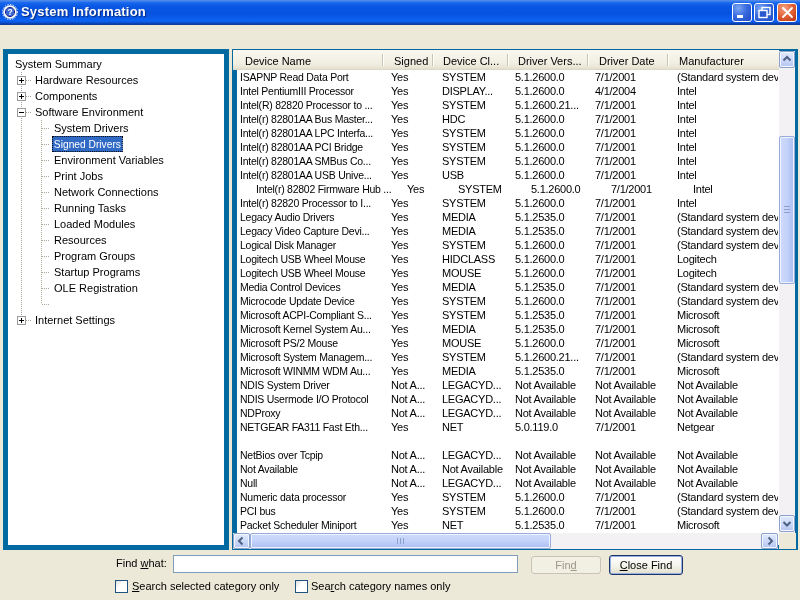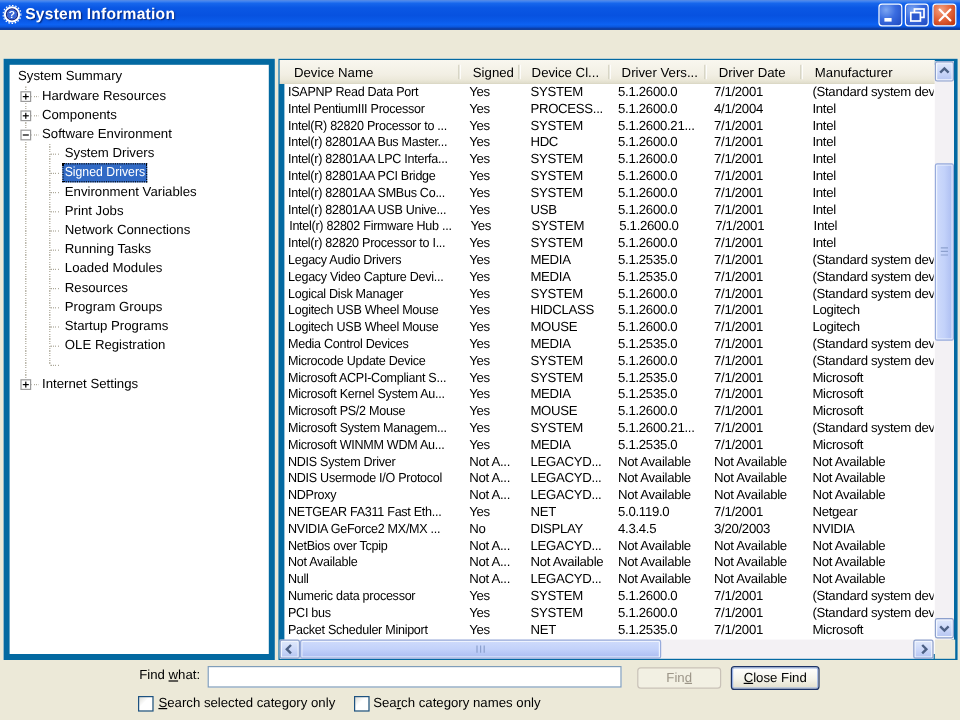--- a/index.html
+++ b/index.html
@@ -152,21 +152,21 @@
 <span class="lcell" style="left:7px;width:142px;transform:scaleX(0.953);transform-origin:0 50%;">ISAPNP Read Data Port</span>
 <span class="lcell" style="left:158px;width:50px;">Yes</span>
 <span class="lcell" style="left:209px;width:72px;">SYSTEM</span>
 <span class="lcell" style="left:282px;width:79px;">5.1.2600.0</span>
 <span class="lcell" style="left:362px;width:80px;">7/1/2001</span>
 <span class="lcell" style="left:444px;width:101px;">(Standard system dev</span>
 </div>
 <div class="lrow" style="left:0;top:14px;width:546px">
 <span class="lcell" style="left:7px;width:142px;transform:scaleX(0.953);transform-origin:0 50%;">Intel PentiumIII Processor</span>
 <span class="lcell" style="left:158px;width:50px;">Yes</span>
-<span class="lcell" style="left:209px;width:72px;">PROCESS...</span>
+<span class="lcell" style="left:209px;width:72px;">DISPLAY...</span>
 <span class="lcell" style="left:282px;width:79px;">5.1.2600.0</span>
 <span class="lcell" style="left:362px;width:80px;">4/1/2004</span>
 <span class="lcell" style="left:444px;width:101px;">Intel</span>
 </div>
 <div class="lrow" style="left:0;top:28px;width:485px">
 <span class="lcell" style="left:7px;width:142px;transform:scaleX(0.953);transform-origin:0 50%;">Intel(R) 82820 Processor to ...</span>
 <span class="lcell" style="left:158px;width:50px;">Yes</span>
 <span class="lcell" style="left:209px;width:72px;">SYSTEM</span>
 <span class="lcell" style="left:282px;width:79px;">5.1.2600.21...</span>
 <span class="lcell" style="left:362px;width:80px;">7/1/2001</span>
@@ -205,21 +205,21 @@
 <span class="lcell" style="left:444px;width:101px;">Intel</span>
 </div>
 <div class="lrow" style="left:0;top:98px;width:546px">
 <span class="lcell" style="left:7px;width:142px;transform:scaleX(0.953);transform-origin:0 50%;">Intel(r) 82801AA USB Unive...</span>
 <span class="lcell" style="left:158px;width:50px;">Yes</span>
 <span class="lcell" style="left:209px;width:72px;">USB</span>
 <span class="lcell" style="left:282px;width:79px;">5.1.2600.0</span>
 <span class="lcell" style="left:362px;width:80px;">7/1/2001</span>
 <span class="lcell" style="left:444px;width:101px;">Intel</span>
 </div>
-<div class="lrow" style="left:1px;top:112px;width:438px">
+<div class="lrow" style="left:16px;top:112px;width:438px">
 <span class="lcell" style="left:7px;width:142px;transform:scaleX(0.953);transform-origin:0 50%;">Intel(r) 82802 Firmware Hub ...</span>
 <span class="lcell" style="left:158px;width:50px;">Yes</span>
 <span class="lcell" style="left:209px;width:72px;">SYSTEM</span>
 <span class="lcell" style="left:282px;width:79px;">5.1.2600.0</span>
 <span class="lcell" style="left:362px;width:80px;">7/1/2001</span>
 <span class="lcell" style="left:444px;width:101px;">Intel</span>
 </div>
 <div class="lrow" style="left:0;top:126px;width:546px">
 <span class="lcell" style="left:7px;width:142px;transform:scaleX(0.953);transform-origin:0 50%;">Intel(r) 82820 Processor to I...</span>
 <span class="lcell" style="left:158px;width:50px;">Yes</span>
@@ -348,28 +348,20 @@
 <span class="lcell" style="left:362px;width:80px;">Not Available</span>
 <span class="lcell" style="left:444px;width:101px;">Not Available</span>
 </div>
 <div class="lrow" style="left:0;top:350px;width:546px">
 <span class="lcell" style="left:7px;width:142px;transform:scaleX(0.953);transform-origin:0 50%;">NETGEAR FA311 Fast Eth...</span>
 <span class="lcell" style="left:158px;width:50px;">Yes</span>
 <span class="lcell" style="left:209px;width:72px;">NET</span>
 <span class="lcell" style="left:282px;width:79px;">5.0.119.0</span>
 <span class="lcell" style="left:362px;width:80px;">7/1/2001</span>
 <span class="lcell" style="left:444px;width:86px;">Netgear</span>
-</div>
-<div class="lrow" style="left:0;top:364px;width:546px">
-<span class="lcell" style="left:7px;width:142px;transform:scaleX(0.953);transform-origin:0 50%;">NVIDIA GeForce2 MX/MX ...</span>
-<span class="lcell" style="left:158px;width:50px;">No</span>
-<span class="lcell" style="left:209px;width:72px;">DISPLAY</span>
-<span class="lcell" style="left:282px;width:79px;">4.3.4.5</span>
-<span class="lcell" style="left:362px;width:80px;">3/20/2003</span>
-<span class="lcell" style="left:444px;width:101px;">NVIDIA</span>
 </div>
 <div class="lrow" style="left:0;top:378px;width:546px">
 <span class="lcell" style="left:7px;width:142px;transform:scaleX(0.953);transform-origin:0 50%;">NetBios over Tcpip</span>
 <span class="lcell" style="left:158px;width:50px;">Not A...</span>
 <span class="lcell" style="left:209px;width:72px;">LEGACYD...</span>
 <span class="lcell" style="left:282px;width:79px;">Not Available</span>
 <span class="lcell" style="left:362px;width:80px;">Not Available</span>
 <span class="lcell" style="left:444px;width:101px;">Not Available</span>
 </div>
 <div class="lrow" style="left:0;top:392px;width:546px">

